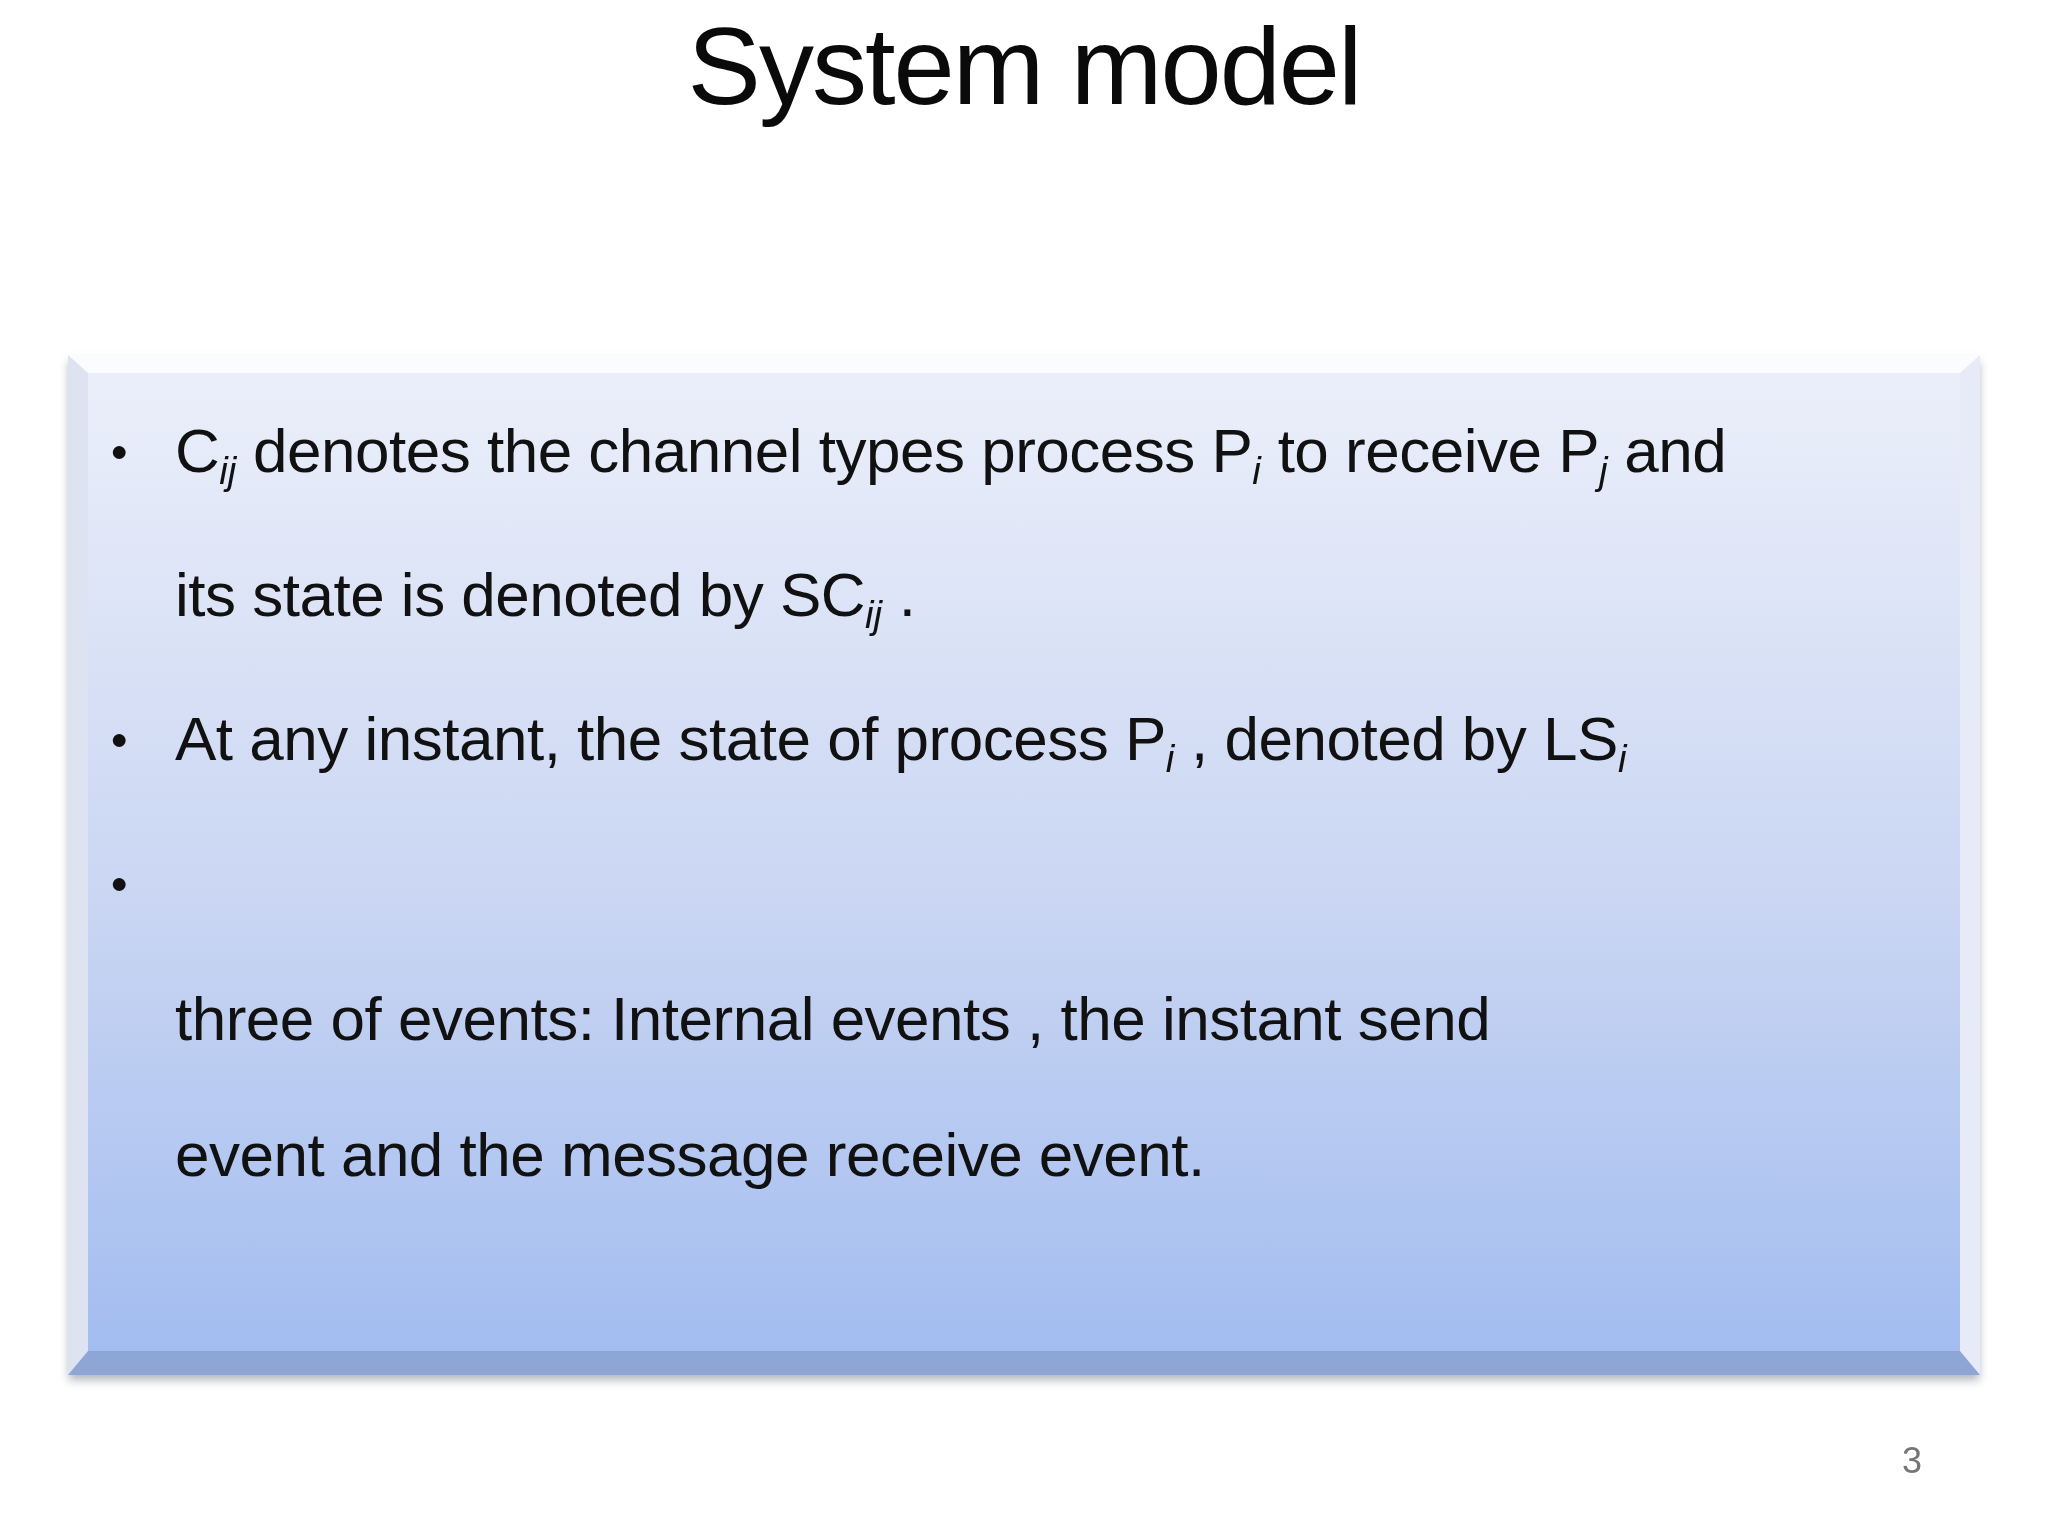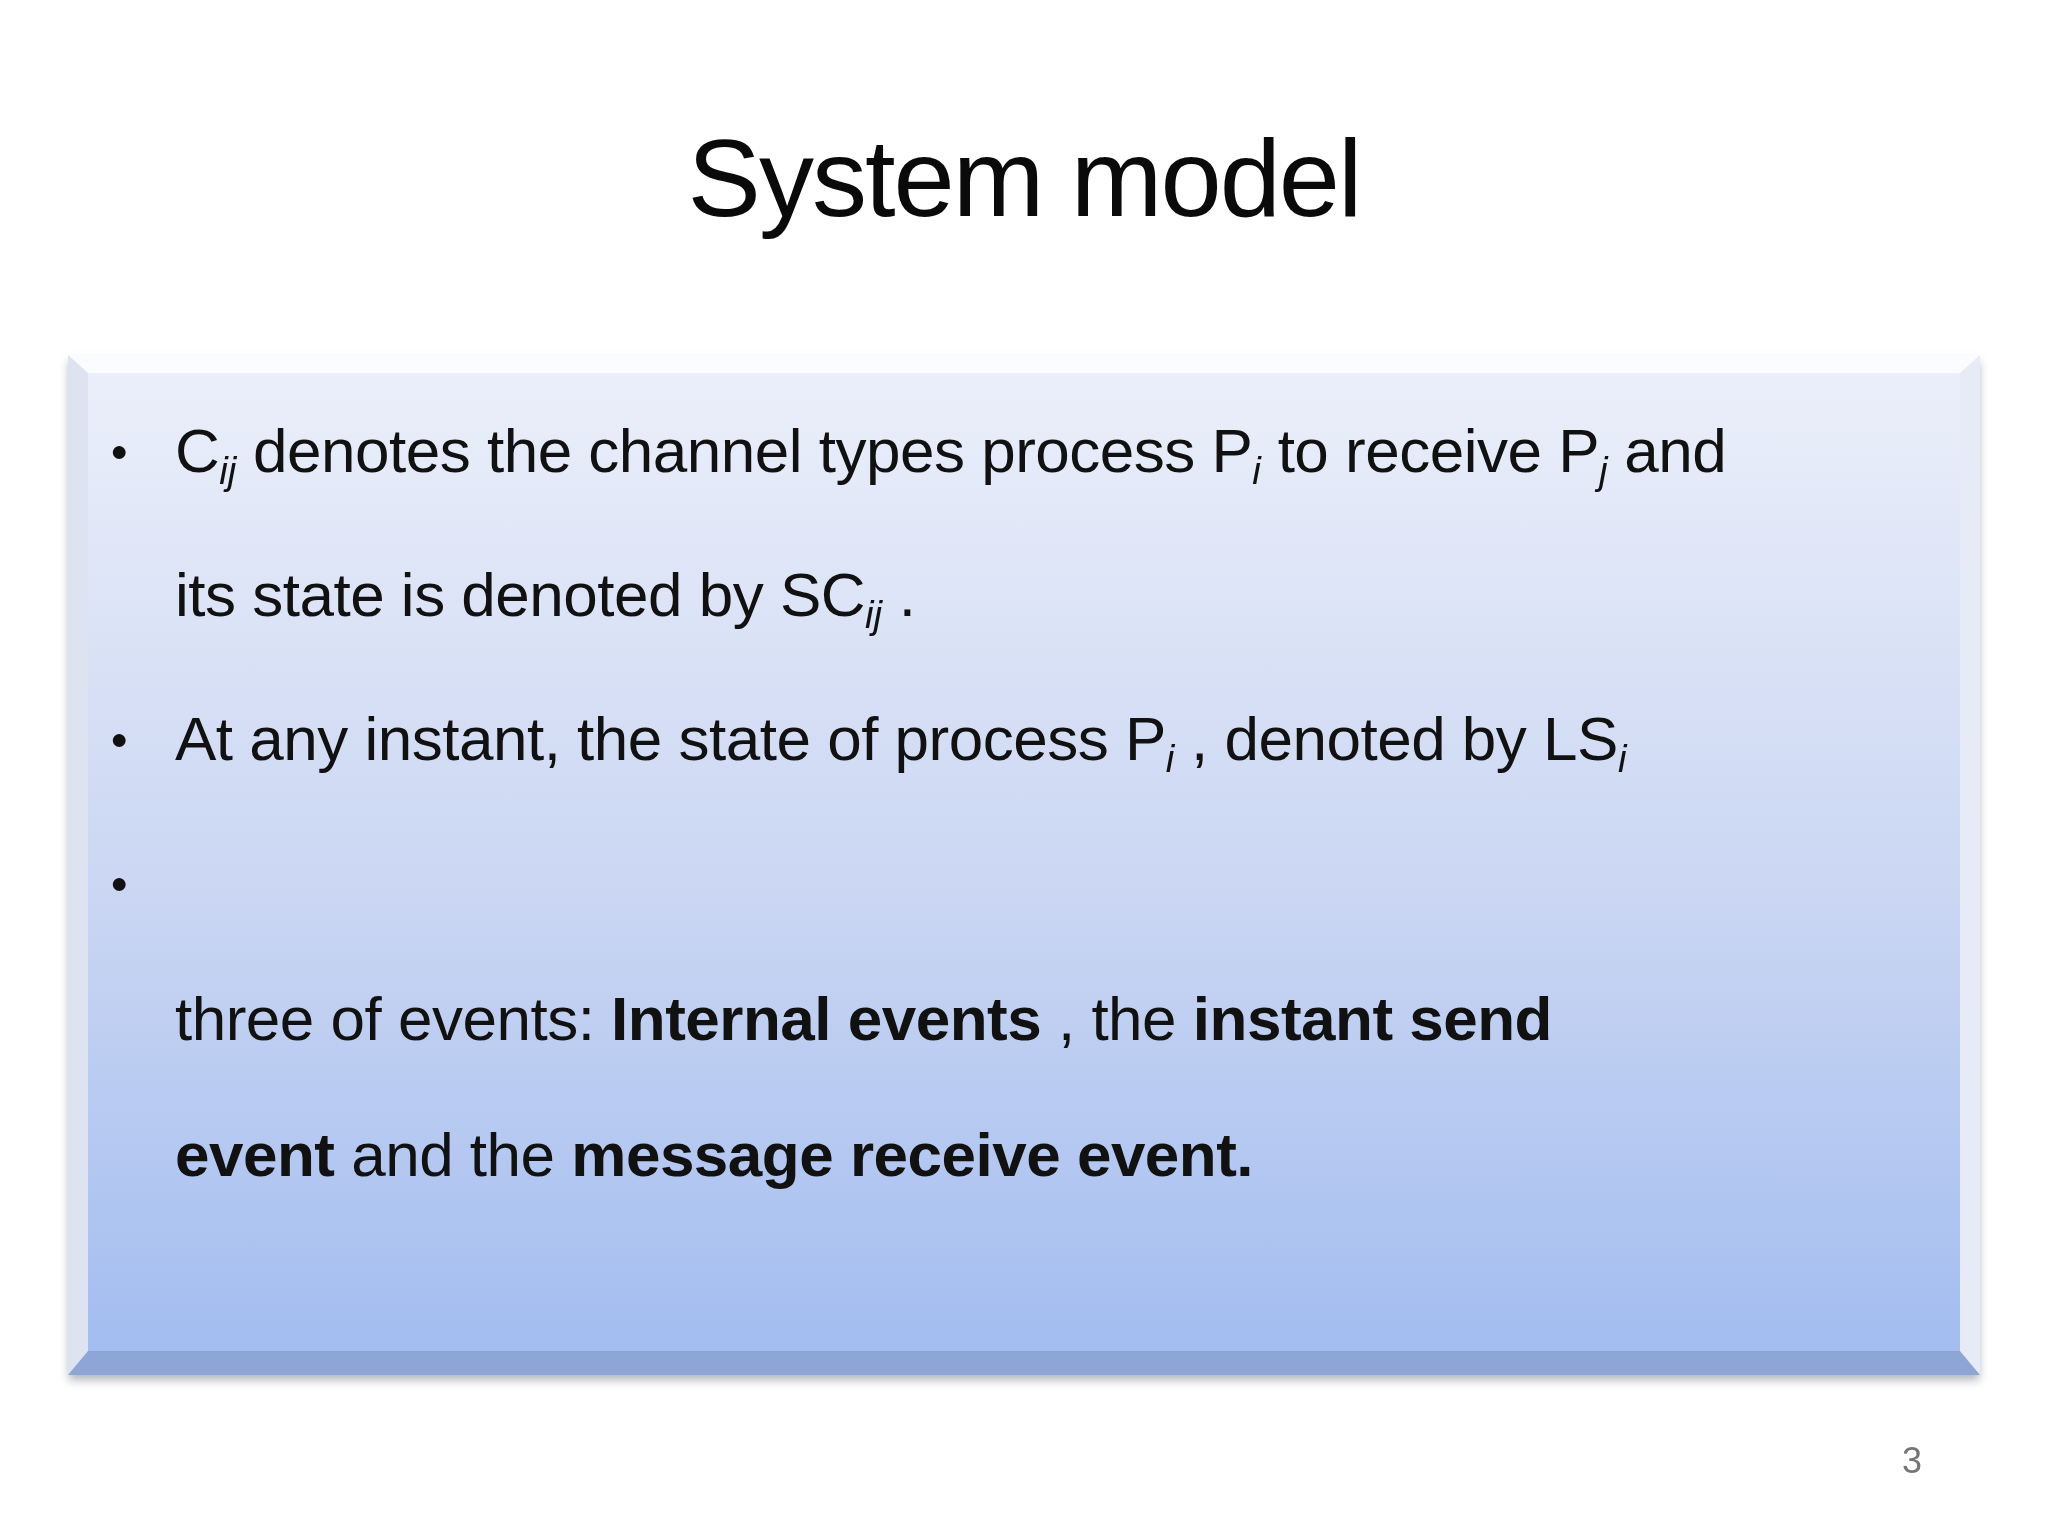--- a/index.html
+++ b/index.html
@@ -10,21 +10,20 @@
   }
   .slide {
     position: relative;
     width: 2048px;
     height: 1536px;
     background: var(--background, #ffffff);
     overflow: hidden;
   }
   .slide-title {
     margin: 0;
-    padding-top: 112px;
     text-align: center;
     font-size: 110px;
     font-weight: 400;
     letter-spacing: -2px;
     color: var(--title-text, #0a0a0a);
     line-height: 1.2;
   }
   .panel {
     position: absolute;
     left: 68px;
@@ -61,21 +60,21 @@
     box-sizing: border-box;
     padding-left: 22px;
     font-size: 30px;
     line-height: 136px;
   }
   .bullet-text {
     flex: 1 1 auto;
     min-width: 0;
   }
   .bullet-text .bold {
-    font-weight: 700;
+    font-weight: 400;
   }
   .bullet-text .sub {
     font-size: 0.62em;
     position: relative;
     top: 0.30em;
     letter-spacing: 0;
     font-style: italic;
   }
   .page-number {
     position: absolute;

